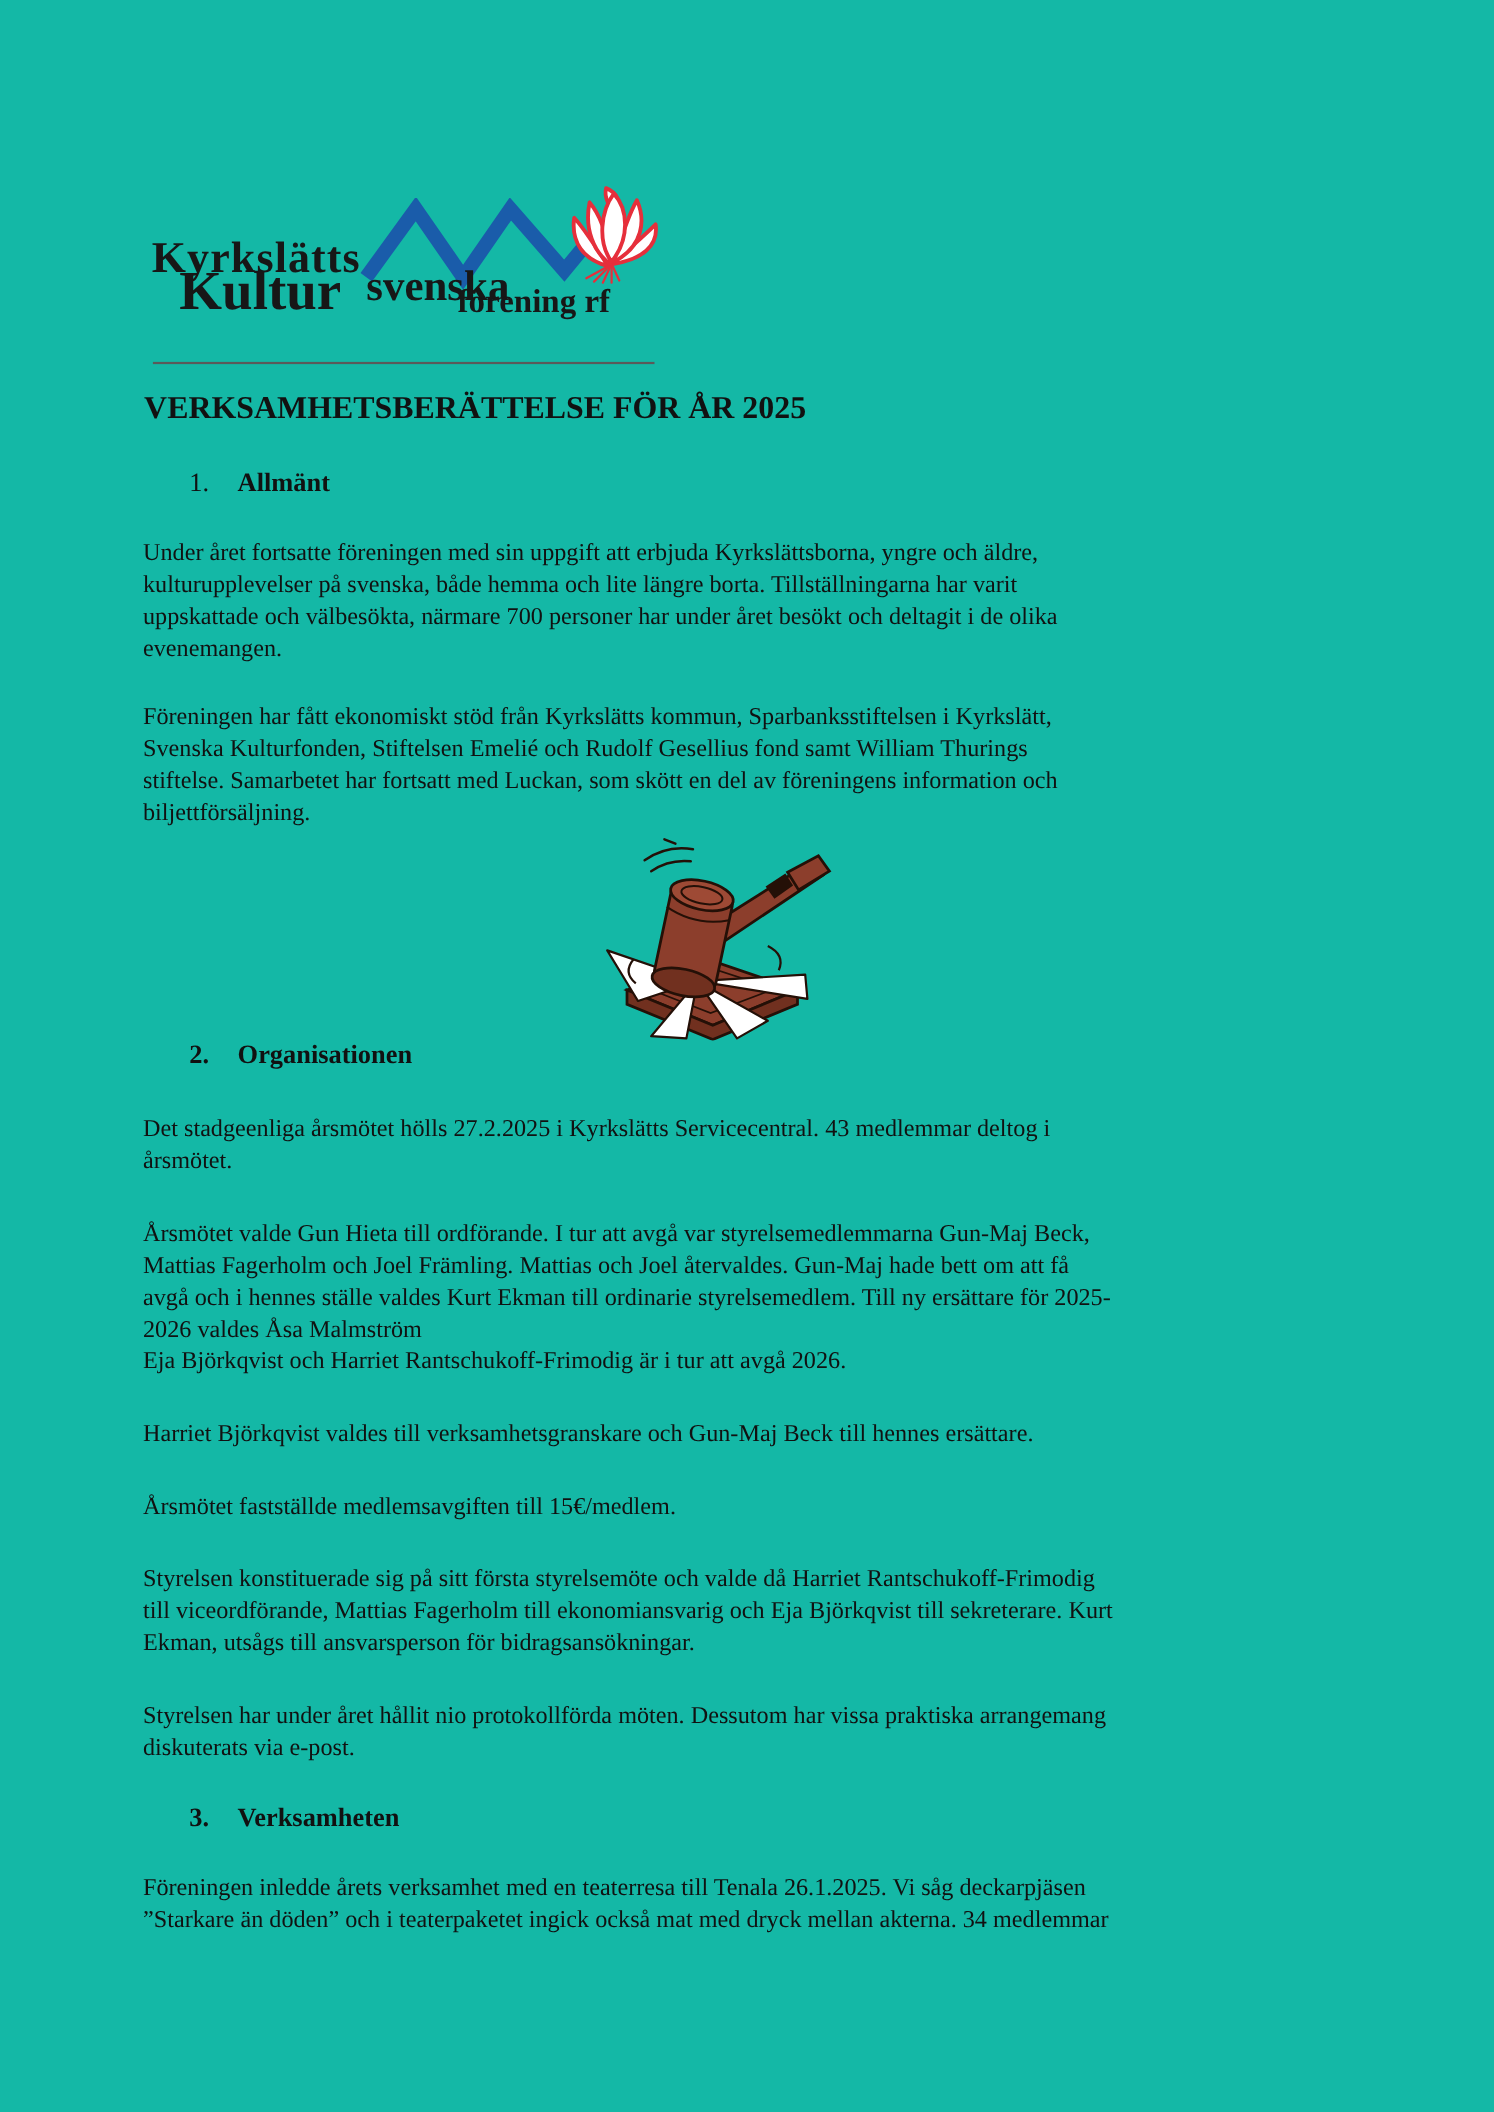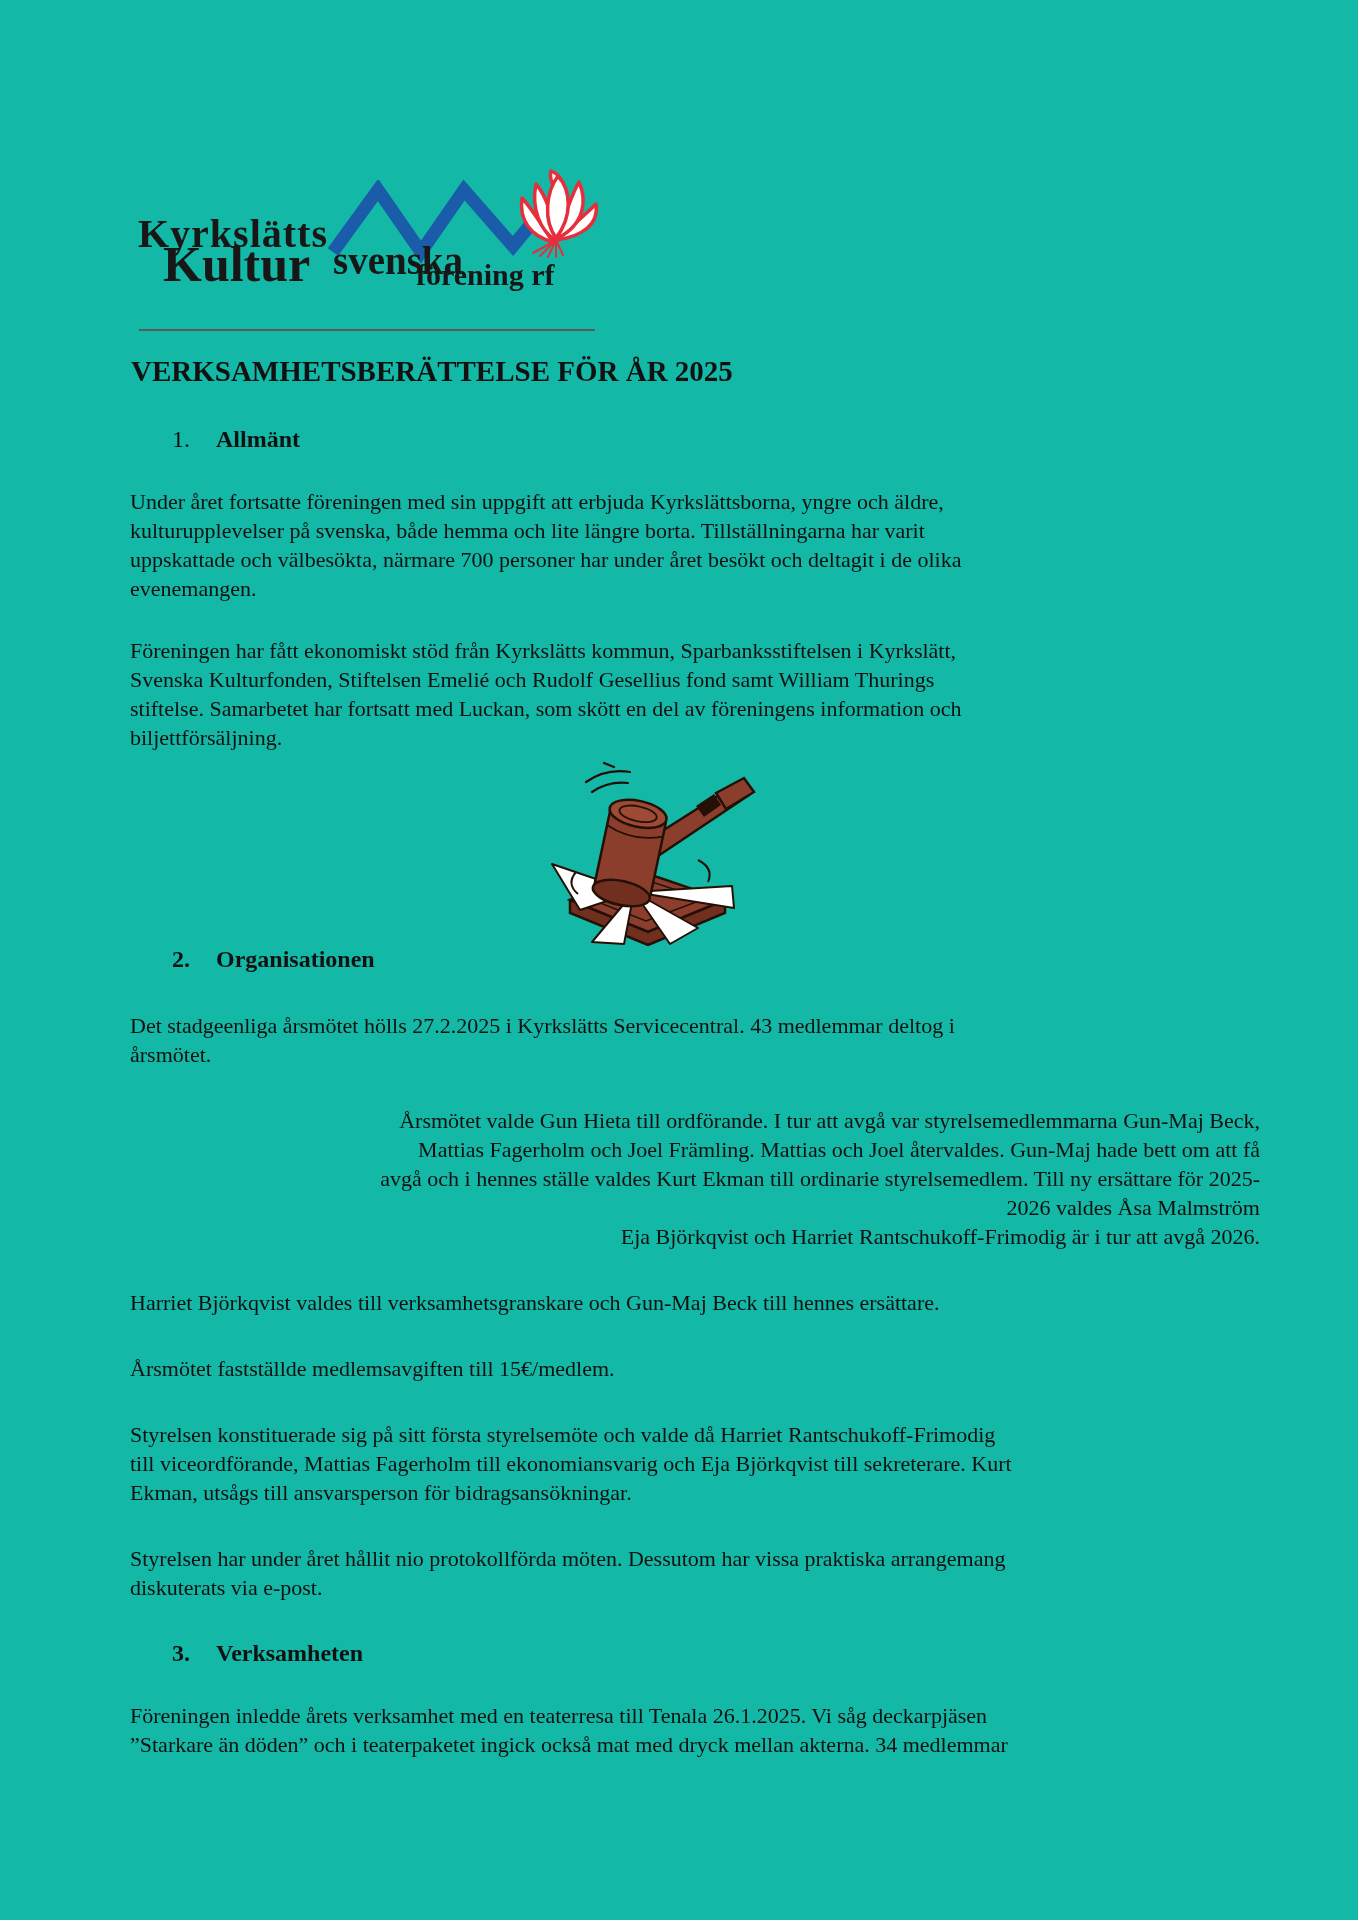--- a/index.html
+++ b/index.html
@@ -38,21 +38,21 @@
     font-size:22px;line-height:29px;
     white-space:pre-line;
     margin:0;
   }
   #h1{top:425px;}
   #s0p0{top:487px;}
   #s0p1{top:636px;}
   #gavel-wrap{left:548px;top:760px;}
   #h2{top:945px;}
   #s1p0{top:1011px;}
-  #s1p1{top:1106px;text-align:right;}
+  #s1p1{top:1106px;}
   #s1p2{top:1288px;}
   #s1p3{top:1354px;}
   #s1p4{top:1420px;}
   #s1p5{top:1544px;}
   #h3{top:1639px;}
   #s2p0{top:1701px;}
 </style>
 </head>
 <body>
 

